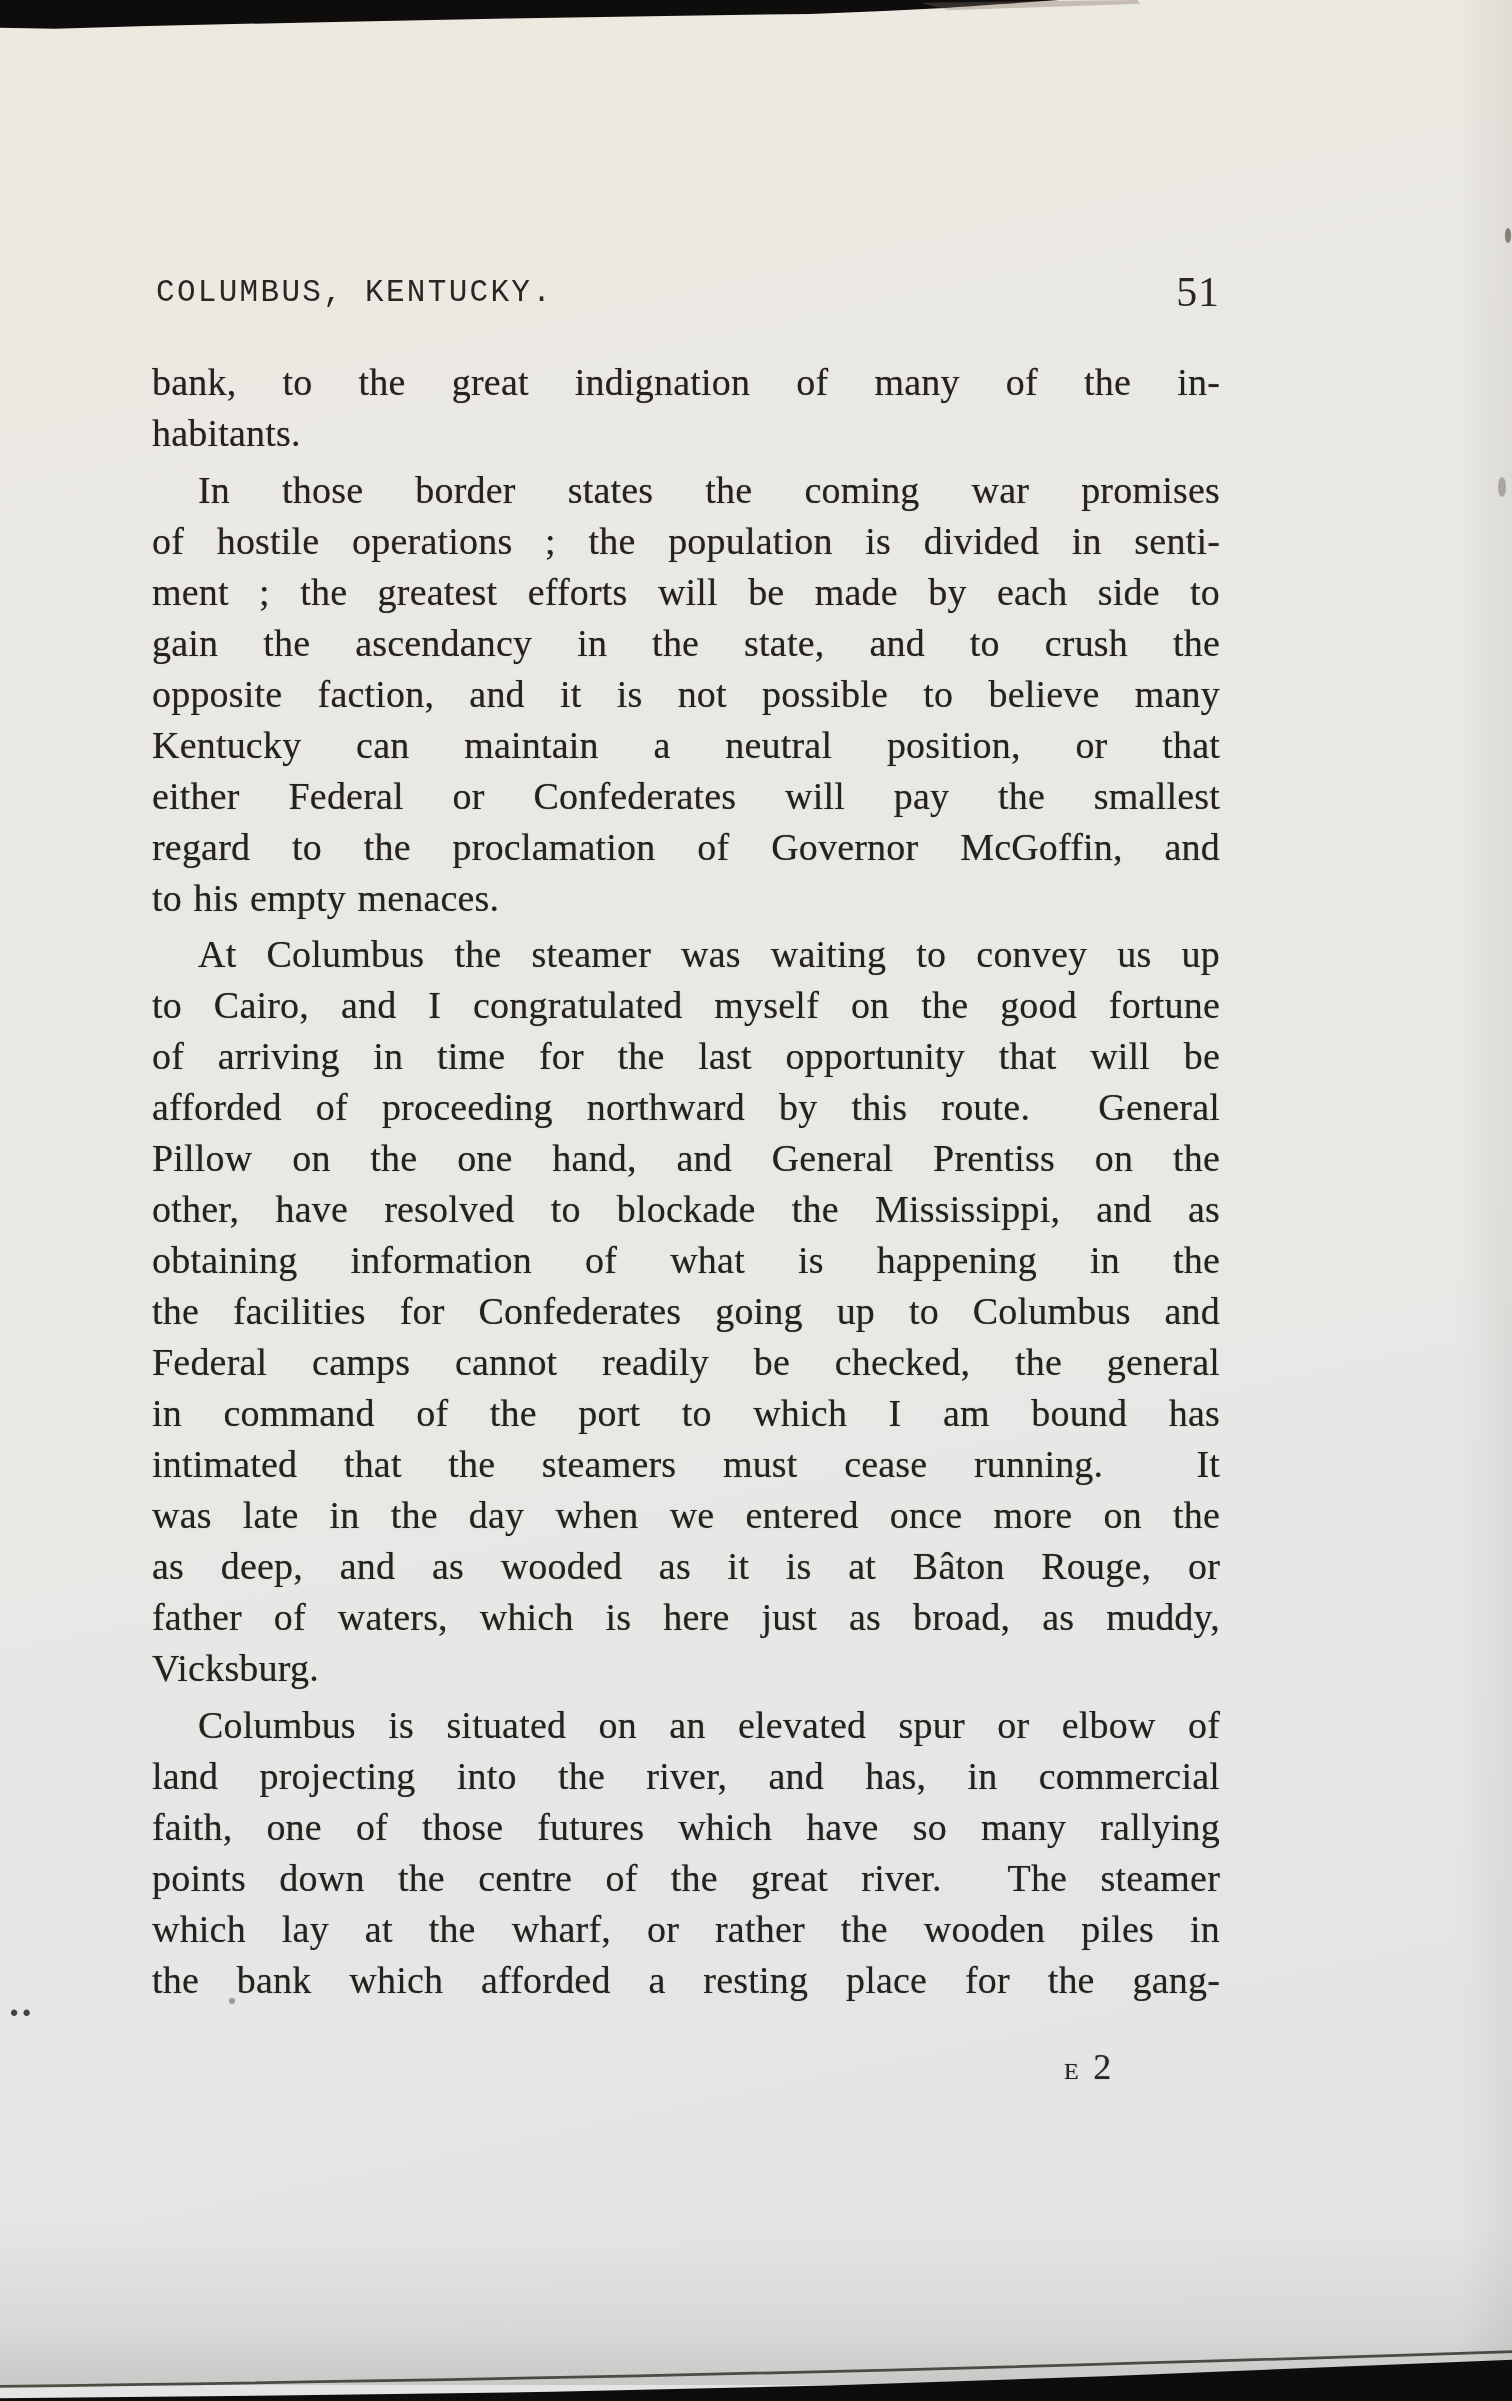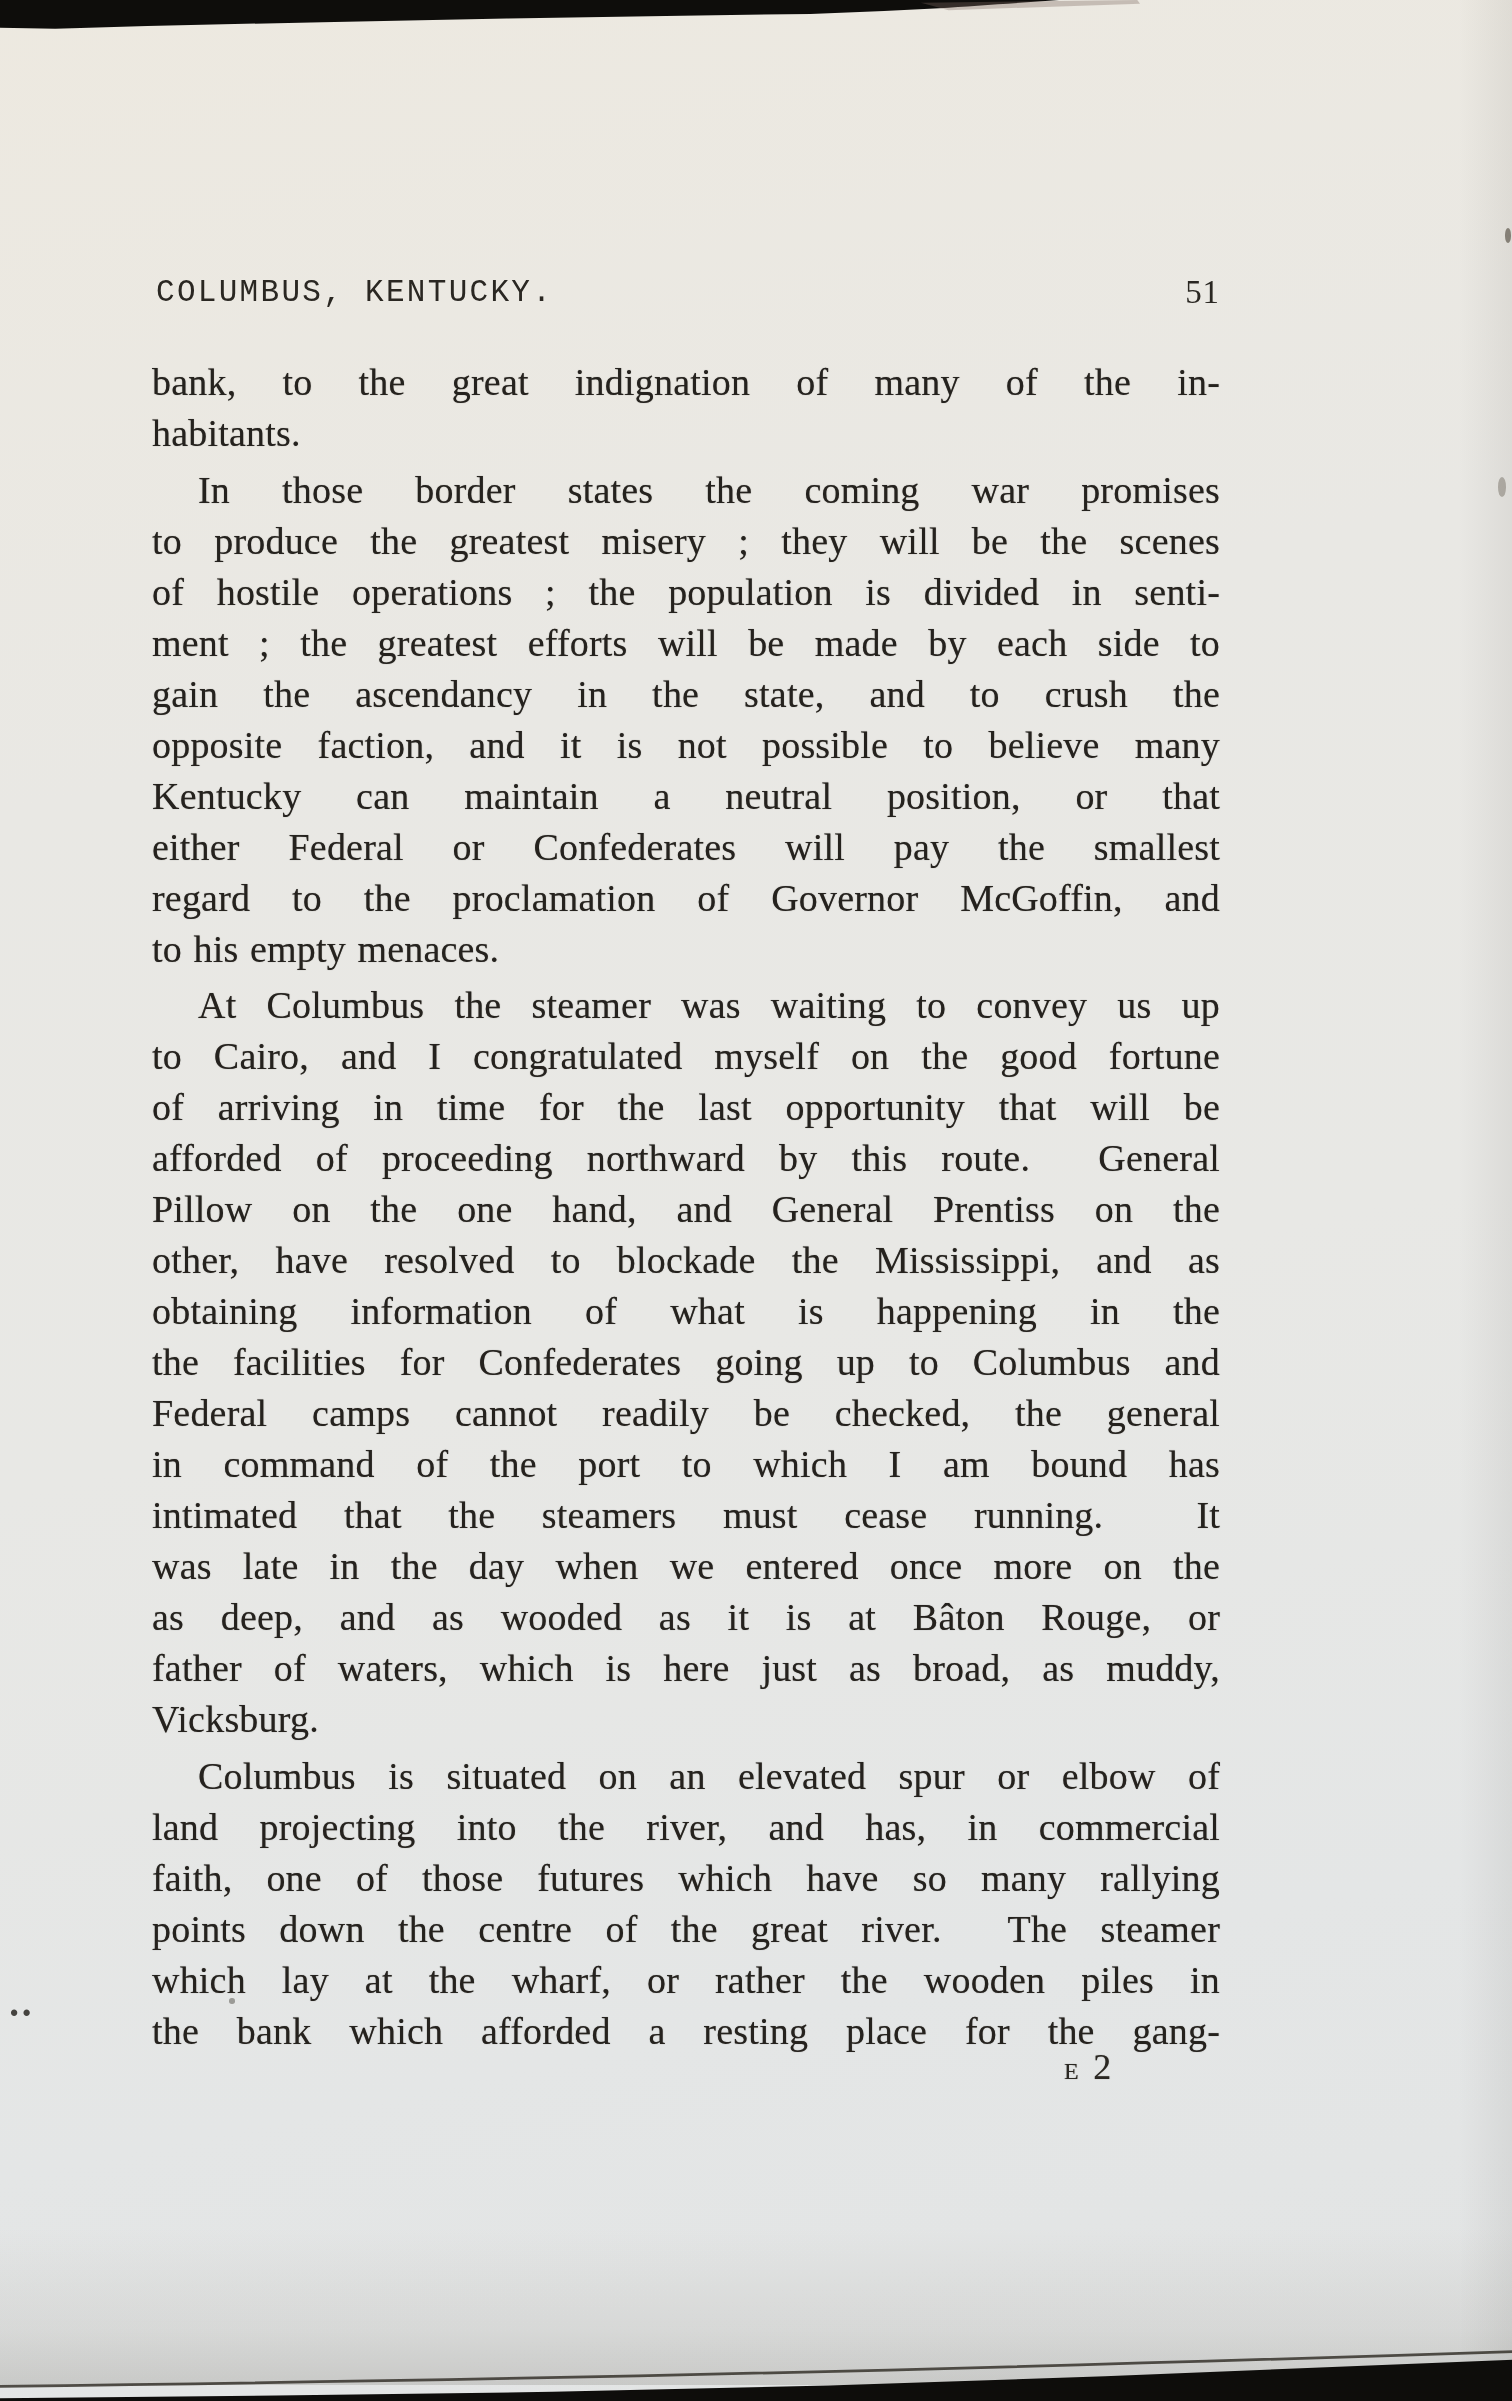--- a/index.html
+++ b/index.html
@@ -58,21 +58,21 @@
     left: 4px; width: 100%;
     text-align: left;
     font-size: 31px;
     letter-spacing: 2.3px;
     color: #2a2722;
     font-family: Liberation Mono, monospace;
   }
   .page-number {
     position: absolute;
     right: 0; top: 0;
-    font-size: 33px;
+    font-size: 42px;
     letter-spacing: 0.9px;
     color: #2a2722;
   }
   
   .text-block {
     position: absolute;
     left: 152px; top: 357px;
     width: 1068px;
     font-size: 38px;
     letter-spacing: 0.2px;
@@ -129,21 +129,20 @@
     <div class="page-number">51</div>
   </div>
 
   <div class="text-block">
       <div class="para">
         <div class="line">bank, to the great indignation of many of the in-</div>
         <div class="line last">habitants.</div>
       </div>
       <div class="para indent">
         <div class="line">In those border states the coming war promises</div>
-        <div class="line">to produce the greatest misery ; they will be the scenes</div>
         <div class="line">of hostile operations ; the population is divided in senti-</div>
         <div class="line">ment ; the greatest efforts will be made by each side to</div>
         <div class="line">gain the ascendancy in the state, and to crush the</div>
         <div class="line">opposite faction, and it is not possible to believe many</div>
         <div class="line">Kentucky can maintain a neutral position, or that</div>
         <div class="line">either Federal or Confederates will pay the smallest</div>
         <div class="line">regard to the proclamation of Governor McGoffin, and</div>
         <div class="line last">to his empty menaces.</div>
       </div>
       <div class="para indent">

